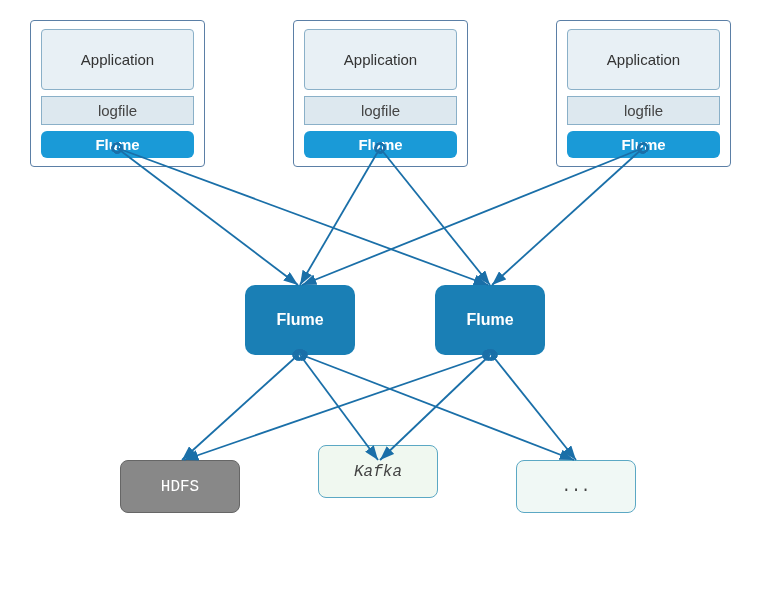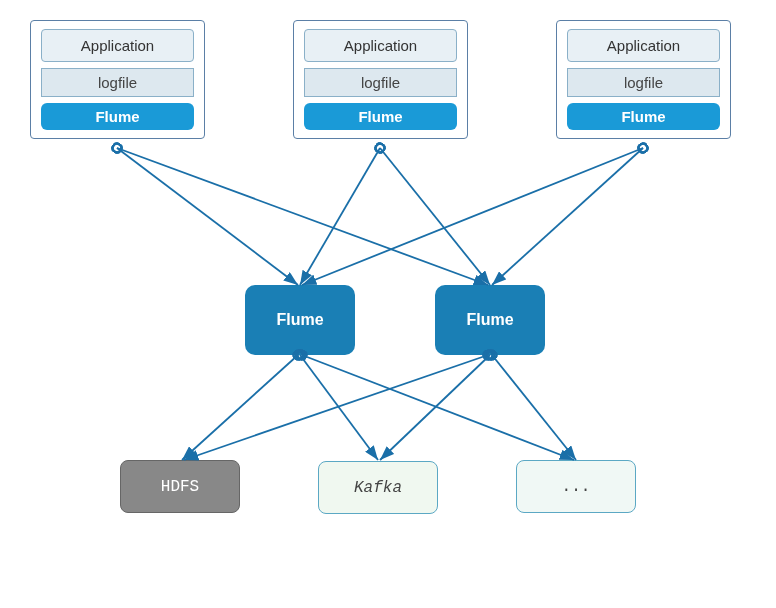--- a/index.html
+++ b/index.html
@@ -38,21 +38,21 @@
       flex-direction: column;
       gap: 6px;
       width: 175px;
     }
 
     .app-box .row-label {
       border: 1.5px solid #8ab0c8;
       border-radius: 4px;
       background: #e8f0f5;
       text-align: center;
-      padding: 7px 0;
+      padding: 21px 0;
       font-size: 15px;
       color: #333;
     }
 
     .app-box .row-logfile {
       border: 1.5px solid #8ab0c8;
       border-radius: 0;
       background: #dde8ef;
       text-align: center;
       padding: 5px 0;
@@ -146,21 +146,21 @@
   </div>
 
   <div class="flume-mid" style="left:435px; top:285px;">
     <span>Flume</span>
   </div>
 
   <div class="dest-box dest-hdfs" style="left:120px; top:460px;">
     <span>HDFS</span>
   </div>
 
-  <div class="dest-box dest-kafka" style="left:318px; top:461px;">
+  <div class="dest-box dest-kafka" style="left:318px; top:445px;">
     <span>Kafka</span>
   </div>
 
   <div class="dest-box dest-dots" style="left:516px; top:460px;">
     <span>...</span>
   </div>
 
   <svg class="connections">
     <defs>
       <marker id="arrowhead" markerWidth="8" markerHeight="6" refX="8" refY="3" orient="auto">

